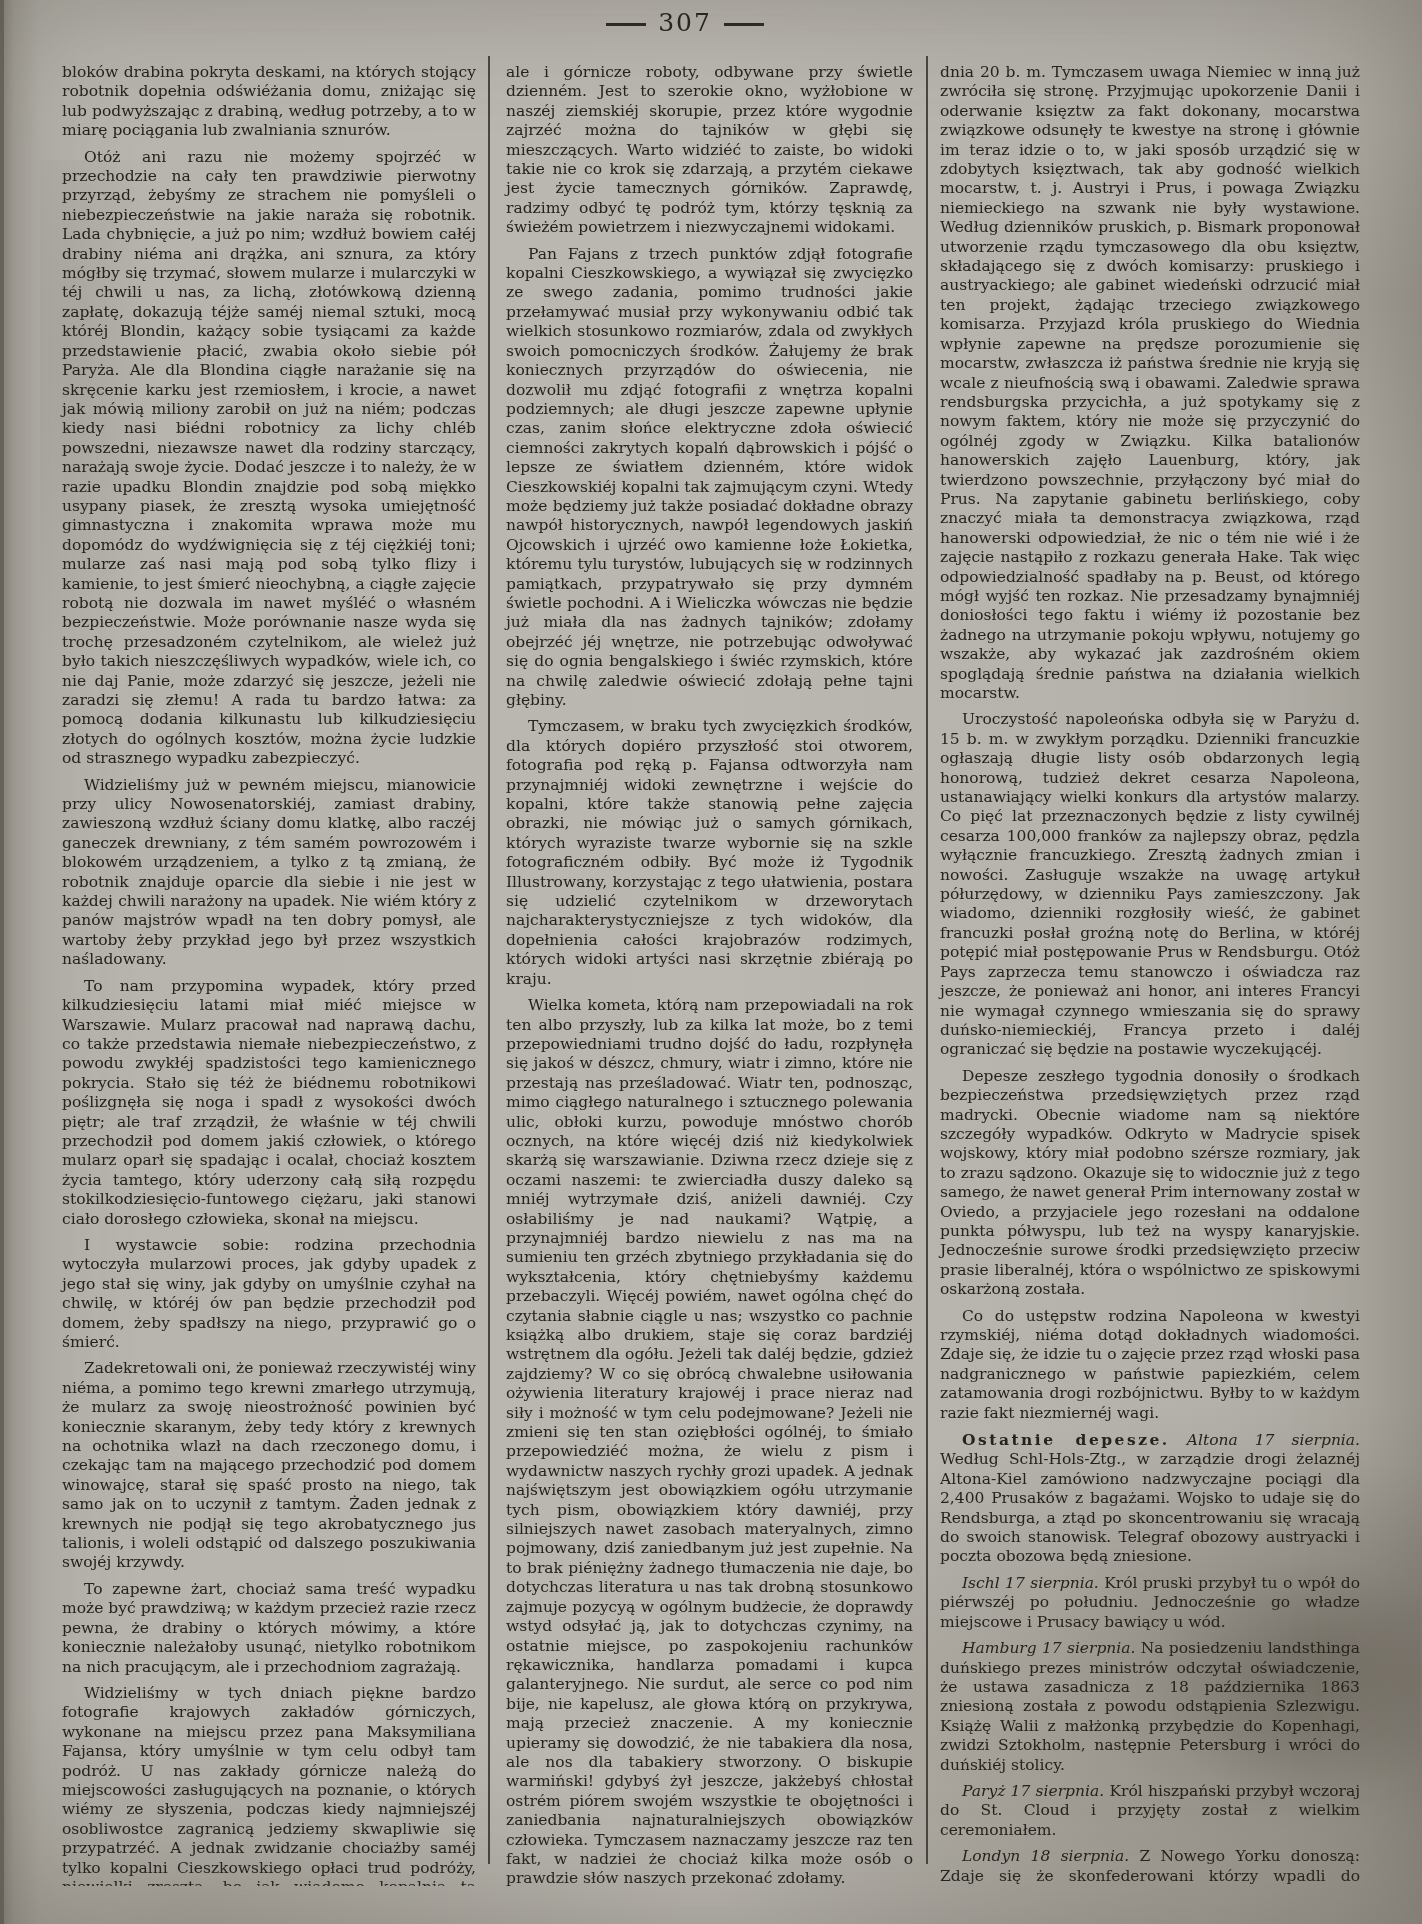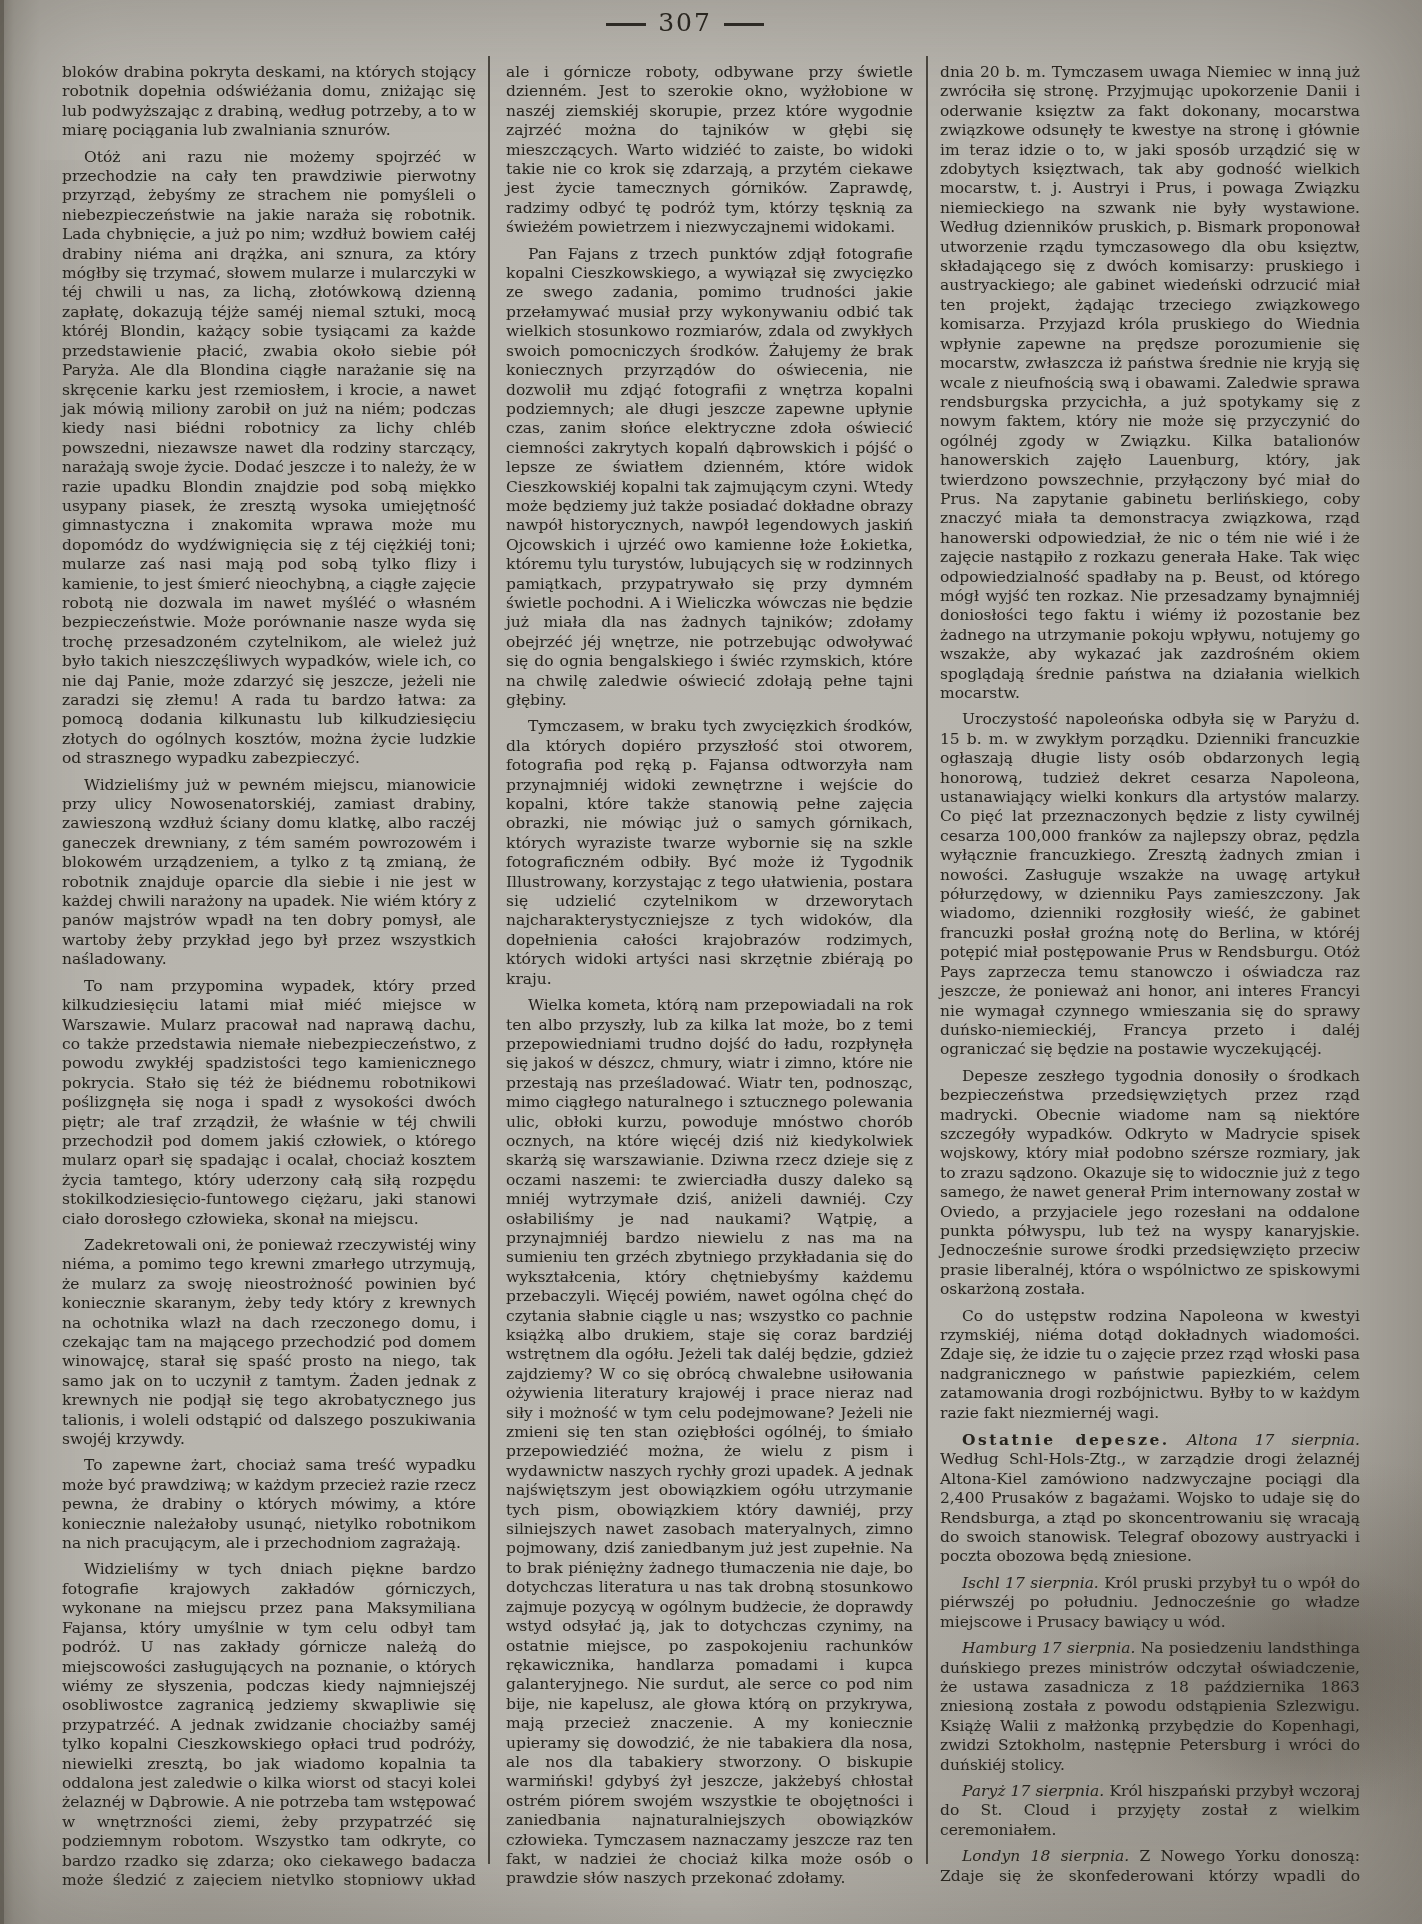--- a/index.html
+++ b/index.html
@@ -59,20 +59,21 @@
 </div>
 
 <div class="colsep" style="left:488px"></div>
 <div class="colsep" style="left:926px"></div>
 
 <div class="col" style="left:55px;width:428px">
     <p class="noindent">bloków drabina pokryta deskami, na których stojący robotnik dopełnia odświéżania domu, zniżając się lub podwyższając z drabiną, według potrzeby, a to w miarę pociągania lub zwalniania sznurów.</p>
     <p>Otóż ani razu nie możemy spojrzéć w przechodzie na cały ten prawdziwie pierwotny przyrząd, żebyśmy ze strachem nie pomyśleli o niebezpieczeństwie na jakie naraża się robotnik. Lada chybnięcie, a już po nim; wzdłuż bowiem całéj drabiny niéma ani drążka, ani sznura, za który mógłby się trzymać, słowem mularze i mularczyki w téj chwili u nas, za lichą, złotówkową dzienną zapłatę, dokazują téjże saméj niemal sztuki, mocą któréj Blondin, każący sobie tysiącami za każde przedstawienie płacić, zwabia około siebie pół Paryża. Ale dla Blondina ciągłe narażanie się na skręcenie karku jest rzemiosłem, i krocie, a nawet jak mówią miliony zarobił on już na niém; podczas kiedy nasi biédni robotnicy za lichy chléb powszedni, niezawsze nawet dla rodziny starczący, narażają swoje życie. Dodać jeszcze i to należy, że w razie upadku Blondin znajdzie pod sobą miękko usypany piasek, że zresztą wysoka umiejętność gimnastyczna i znakomita wprawa może mu dopomódz do wydźwignięcia się z téj ciężkiéj toni; mularze zaś nasi mają pod sobą tylko flizy i kamienie, to jest śmierć nieochybną, a ciągłe zajęcie robotą nie dozwala im nawet myśléć o własném bezpieczeństwie. Może porównanie nasze wyda się trochę przesadzoném czytelnikom, ale wieleż już było takich nieszczęśliwych wypadków, wiele ich, co nie daj Panie, może zdarzyć się jeszcze, jeżeli nie zaradzi się złemu! A rada tu bardzo łatwa: za pomocą dodania kilkunastu lub kilkudziesięciu złotych do ogólnych kosztów, można życie ludzkie od strasznego wypadku zabezpieczyć.</p>
     <p>Widzieliśmy już w pewném miejscu, mianowicie przy ulicy Nowosenatorskiéj, zamiast drabiny, zawieszoną wzdłuż ściany domu klatkę, albo raczéj ganeczek drewniany, z tém samém powrozowém i blokowém urządzeniem, a tylko z tą zmianą, że robotnik znajduje oparcie dla siebie i nie jest w każdej chwili narażony na upadek. Nie wiém który z panów majstrów wpadł na ten dobry pomysł, ale wartoby żeby przykład jego był przez wszystkich naśladowany.</p>
     <p>To nam przypomina wypadek, który przed kilkudziesięciu latami miał miéć miejsce w Warszawie. Mularz pracował nad naprawą dachu, co także przedstawia niemałe niebezpieczeństwo, z powodu zwykłéj spadzistości tego kamienicznego pokrycia. Stało się téż że biédnemu robotnikowi poślizgnęła się noga i spadł z wysokości dwóch piętr; ale traf zrządził, że właśnie w téj chwili przechodził pod domem jakiś człowiek, o którego mularz oparł się spadając i ocalał, chociaż kosztem życia tamtego, który uderzony całą siłą rozpędu stokilkodziesięcio-funtowego ciężaru, jaki stanowi ciało dorosłego człowieka, skonał na miejscu.</p>
+    <p>I wystawcie sobie: rodzina przechodnia wytoczyła mularzowi proces, jak gdyby upadek z jego stał się winy, jak gdyby on umyślnie czyhał na chwilę, w któréj ów pan będzie przechodził pod domem, żeby spadłszy na niego, przyprawić go o śmierć.</p>
     <p>Zadekretowali oni, że ponieważ rzeczywistéj winy niéma, a pomimo tego krewni zmarłego utrzymują, że mularz za swoję nieostrożność powinien być koniecznie skaranym, żeby tedy który z krewnych na ochotnika wlazł na dach rzeczonego domu, i czekając tam na mającego przechodzić pod domem winowajcę, starał się spaść prosto na niego, tak samo jak on to uczynił z tamtym. Żaden jednak z krewnych nie podjął się tego akrobatycznego jus talionis, i woleli odstąpić od dalszego poszukiwania swojéj krzywdy.</p>
     <p>To zapewne żart, chociaż sama treść wypadku może być prawdziwą; w każdym przecież razie rzecz pewna, że drabiny o których mówimy, a które koniecznie należałoby usunąć, nietylko robotnikom na nich pracującym, ale i przechodniom zagrażają.</p>
     <p>Widzieliśmy w tych dniach piękne bardzo fotografie krajowych zakładów górniczych, wykonane na miejscu przez pana Maksymiliana Fajansa, który umyślnie w tym celu odbył tam podróż. U nas zakłady górnicze należą do miejscowości zasługujących na poznanie, o których wiémy ze słyszenia, podczas kiedy najmniejszéj osobliwostce zagranicą jedziemy skwapliwie się przypatrzéć. A jednak zwidzanie chociażby saméj tylko kopalni Cieszkowskiego opłaci trud podróży, niewielki zresztą, bo jak wiadomo kopalnia ta oddalona jest zaledwie o kilka wiorst od stacyi kolei żelaznéj w Dąbrowie. A nie potrzeba tam wstępować w wnętrzności ziemi, żeby przypatrzéć się podziemnym robotom. Wszystko tam odkryte, co bardzo rzadko się zdarza; oko ciekawego badacza może śledzić z zajęciem nietylko stopniowy układ warstw ziemnych, ich szerokość, głębokość, słowem wszelkie rozmiary,</p>
   </div>
 <div class="col" style="left:499px;width:421px">
     <p class="noindent">ale i górnicze roboty, odbywane przy świetle dzienném. Jest to szerokie okno, wyżłobione w naszéj ziemskiéj skorupie, przez które wygodnie zajrzéć można do tajników w głębi się mieszczących. Warto widziéć to zaiste, bo widoki takie nie co krok się zdarzają, a przytém ciekawe jest życie tamecznych górników. Zaprawdę, radzimy odbyć tę podróż tym, którzy tęsknią za świeżém powietrzem i niezwyczajnemi widokami.</p>
     <p>Pan Fajans z trzech punktów zdjął fotografie kopalni Cieszkowskiego, a wywiązał się zwycięzko ze swego zadania, pomimo trudności jakie przełamywać musiał przy wykonywaniu odbić tak wielkich stosunkowo rozmiarów, zdala od zwykłych swoich pomocniczych środków. Żałujemy że brak koniecznych przyrządów do oświecenia, nie dozwolił mu zdjąć fotografii z wnętrza kopalni podziemnych; ale długi jeszcze zapewne upłynie czas, zanim słońce elektryczne zdoła oświecić ciemności zakrytych kopalń dąbrowskich i pójść o lepsze ze światłem dzienném, które widok Cieszkowskiéj kopalni tak zajmującym czyni. Wtedy może będziemy już także posiadać dokładne obrazy nawpół historycznych, nawpół legendowych jaskiń Ojcowskich i ujrzéć owo kamienne łoże Łokietka, któremu tylu turystów, lubujących się w rodzinnych pamiątkach, przypatrywało się przy dymném świetle pochodni. A i Wieliczka wówczas nie będzie już miała dla nas żadnych tajników; zdołamy obejrzéć jéj wnętrze, nie potrzebując odwoływać się do ognia bengalskiego i świéc rzymskich, które na chwilę zaledwie oświecić zdołają pełne tajni głębiny.</p>
     <p>Tymczasem, w braku tych zwycięzkich środków, dla których dopiéro przyszłość stoi otworem, fotografia pod ręką p. Fajansa odtworzyła nam przynajmniéj widoki zewnętrzne i wejście do kopalni, które także stanowią pełne zajęcia obrazki, nie mówiąc już o samych górnikach, których wyraziste twarze wybornie się na szkle fotograficzném odbiły. Być może iż Tygodnik Illustrowany, korzystając z tego ułatwienia, postara się udzielić czytelnikom w drzeworytach najcharakterystyczniejsze z tych widoków, dla dopełnienia całości krajobrazów rodzimych, których widoki artyści nasi skrzętnie zbiérają po kraju.</p>
     <p>Wielka kometa, którą nam przepowiadali na rok ten albo przyszły, lub za kilka lat może, bo z temi przepowiedniami trudno dojść do ładu, rozpłynęła się jakoś w dészcz, chmury, wiatr i zimno, które nie przestają nas prześladować. Wiatr ten, podnosząc, mimo ciągłego naturalnego i sztucznego polewania ulic, obłoki kurzu, powoduje mnóstwo chorób ocznych, na które więcéj dziś niż kiedykolwiek skarżą się warszawianie. Dziwna rzecz dzieje się z oczami naszemi: te zwierciadła duszy daleko są mniéj wytrzymałe dziś, aniżeli dawniéj. Czy osłabiliśmy je nad naukami? Wątpię, a przynajmniéj bardzo niewielu z nas ma na sumieniu ten grzéch zbytniego przykładania się do wykształcenia, który chętniebyśmy każdemu przebaczyli. Więcéj powiém, nawet ogólna chęć do czytania słabnie ciągle u nas; wszystko co pachnie książką albo drukiem, staje się coraz bardziéj wstrętnem dla ogółu. Jeżeli tak daléj będzie, gdzież zajdziemy? W co się obrócą chwalebne usiłowania ożywienia literatury krajowéj i prace nieraz nad siły i możność w tym celu podejmowane? Jeżeli nie zmieni się ten stan oziębłości ogólnéj, to śmiało przepowiedziéć można, że wielu z pism i wydawnictw naszych rychły grozi upadek. A jednak najświętszym jest obowiązkiem ogółu utrzymanie tych pism, obowiązkiem który dawniéj, przy silniejszych nawet zasobach materyalnych, zimno pojmowany, dziś zaniedbanym już jest zupełnie. Na to brak piéniężny żadnego tłumaczenia nie daje, bo dotychczas literatura u nas tak drobną stosunkowo zajmuje pozycyą w ogólnym budżecie, że doprawdy wstyd odsyłać ją, jak to dotychczas czynimy, na ostatnie miejsce, po zaspokojeniu rachunków rękawicznika, handlarza pomadami i kupca galanteryjnego. Nie surdut, ale serce co pod nim bije, nie kapelusz, ale głowa którą on przykrywa, mają przecież znaczenie. A my koniecznie upieramy się dowodzić, że nie tabakiera dla nosa, ale nos dla tabakiery stworzony. O biskupie warmiński! gdybyś żył jeszcze, jakżebyś chłostał ostrém piórem swojém wszystkie te obojętności i zaniedbania najnaturalniejszych obowiązków człowieka. Tymczasem naznaczamy jeszcze raz ten fakt, w nadziei że chociaż kilka może osób o prawdzie słów naszych przekonać zdołamy.</p>
     <div class="rule-full"></div>

